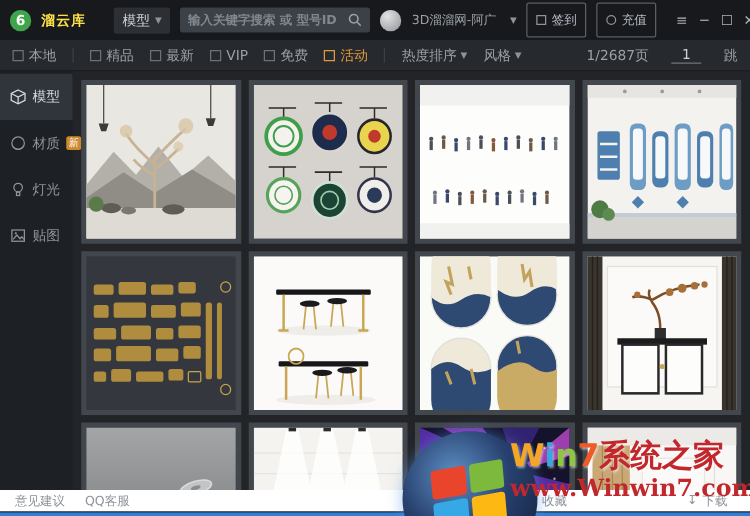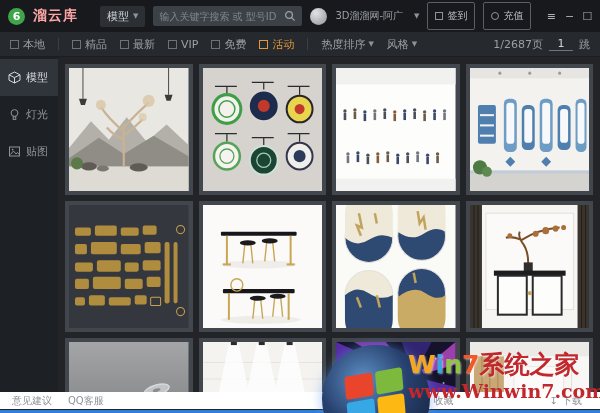--- a/index.html
+++ b/index.html
@@ -3,47 +3,47 @@
 <meta charset="utf-8">
 <style>
   * { margin:0; padding:0; box-sizing:border-box; font-family:"DejaVu Sans","Liberation Sans",sans-serif; }
   html,body { width:600px; height:413px; overflow:hidden; }
   body { position:relative; background:#222428; }
 
   
   .titlebar { height:32px; background:#17191d; display:flex; align-items:center; padding:0 8px; gap:8px; }
   .logo { width:17px; height:17px; border-radius:50%; background:#3fa54a; color:#fff; font-weight:bold;
           font-size:11px; display:flex; align-items:center; justify-content:center; flex-shrink:0; }
-  .appname { color:#fca5a5; font-weight:bold; font-size:14px; letter-spacing:1px; white-space:nowrap; }
+  .appname { color:#fde047; font-weight:bold; font-size:11px; letter-spacing:1px; white-space:nowrap; }
   .cat { color:#cfd3d8; font-size:11px; display:flex; gap:4px; align-items:center; margin-left:14px;
          background:#2c2f34; padding:3px 7px; border-radius:2px; white-space:nowrap; }
   .arrow { font-size:7px; color:#8e939a; }
   .search { display:flex; align-items:center; background:#3c4047; border-radius:2px; height:20px; padding:0 6px; width:152px; }
-  .search input { flex:1; background:transparent; border:0; outline:0; color:#b9bec6; font-size:10px; min-width:0; }
+  .search input { flex:1; background:transparent; border:0; outline:0; color:#b9bec6; font-size:10px; min-width:0;font-weight:bold; }
   .search input::placeholder { color:#82878e; }
   .tb-right { margin-left:auto; display:flex; align-items:center; gap:8px; }
   .avatar { width:17px; height:17px; border-radius:50%; background:radial-gradient(circle at 35% 30%,#e2e2e2,#8f9399); flex-shrink:0; }
   .uname { color:#9aa0a6; font-size:10px; display:flex; align-items:center; gap:11px; white-space:nowrap; }
   .tb-btn { display:flex; align-items:center; gap:4px; border:1px solid #5a5f66; border-radius:2px;
             color:#b9bec6; font-size:10px; padding:6px 7px; white-space:nowrap; cursor:default; }
   .i-sq { width:8px; height:8px; border:1px solid #8e939a; display:inline-block; }
   .i-ring { width:8px; height:8px; border:1px solid #8e939a; border-radius:50%; display:inline-block; }
   .winctl { display:flex; align-items:center; gap:2px; margin-left:4px; }
   .winctl span { width:16px; text-align:center; color:#aeb2b8; font-size:11px; }
 
   
   .filterbar { height:25px; background:#26292d; border-bottom:1px solid #1b1d20; display:flex; align-items:center;
                gap:13px; padding:0 10px; font-size:11px; color:#9ba0a7; }
   .chk { display:flex; align-items:center; gap:4px; white-space:nowrap; }
   .cb { width:9px; height:9px; border:1px solid #6d727a; display:inline-block; flex-shrink:0; }
   .chk.orange { color:#e09a3c; }
   .chk.orange .cb { border-color:#e09a3c; }
   .vdiv { width:1px; height:12px; background:#3c4046; }
   .drop { display:flex; align-items:center; gap:3px; white-space:nowrap; }
-  .pager { margin-left:auto; display:flex; align-items:center; gap:6px; white-space:nowrap; }
+  .pager { margin-left:auto; display:flex; align-items:center; gap:18px; white-space:nowrap; }
   .pginput { width:24px; background:transparent; border:0; outline:0; border-bottom:1px solid #70757c;
              color:#cfd3d8; text-align:center; font-size:11px; }
 
   
   .main { display:flex; height:335px; }
   .sidebar { width:58px; background:#1d2024; flex-shrink:0; padding-top:2px; }
   .snav { height:37px; display:flex; align-items:center; gap:5px; padding-left:8px; color:#8e939a; font-size:11px; white-space:nowrap; }
   .snav.active { background:#30353c; color:#d7dade; }
   .snav svg { flex-shrink:0; }
   .badge { background:#cf8a2e; color:#fff; font-size:8px; border-radius:2px; padding:0 2px; line-height:11px; }
@@ -163,20 +163,28 @@
 
 <div class="main">
 
   <div class="sidebar">
     <div class="snav active">
       <svg width="13" height="13" viewBox="0 0 13 13">
         <path d="M6.5 1 12 3.8v5.4L6.5 12 1 9.2V3.8Z" fill="none" stroke="#d7dade" stroke-width="1"></path>
         <path d="M1 3.8 6.5 6.6 12 3.8 M6.5 6.6V12" fill="none" stroke="#d7dade" stroke-width="1"></path>
       </svg>
       <span>模型</span>
+    </div>
+    <div class="snav">
+      <svg width="13" height="13" viewBox="0 0 13 13">
+        <circle cx="6.5" cy="6.5" r="5" fill="none" stroke="#8e939a" stroke-width="1"></circle>
+        <path d="M2.5 9.5a5 5 0 0 0 8 0" fill="none" stroke="#8e939a" stroke-width="1"></path>
+      </svg>
+      <span>材质</span>
+      <span class="badge">新</span>
     </div>
     <div class="snav">
       <svg width="13" height="13" viewBox="0 0 13 13">
         <circle cx="6.5" cy="5" r="3.4" fill="none" stroke="#8e939a" stroke-width="1"></circle>
         <rect x="5.2" y="8.8" width="2.6" height="2.6" fill="none" stroke="#8e939a" stroke-width="1"></rect>
       </svg>
       <span>灯光</span>
     </div>
     <div class="snav">
       <svg width="13" height="13" viewBox="0 0 13 13">

